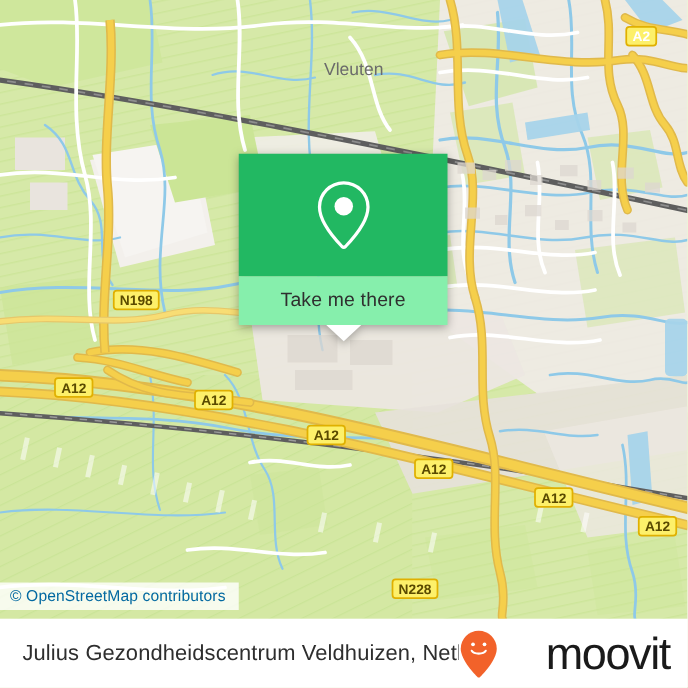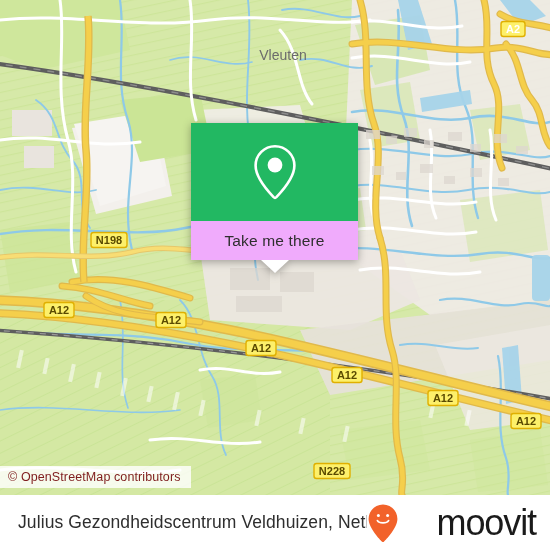--- a/index.html
+++ b/index.html
@@ -31,21 +31,21 @@
   .attribution {
     position: absolute;
     left: 0;
     top: 466px;
     height: 22px;
     padding: 0 10px 0 8px;
     display: flex;
     align-items: center;
     background: rgba(255,255,255,0.80);
     font-size: 12.5px;
-    color: #7f1d1d;
+    color: #0369a1;
     letter-spacing: .1px;
     white-space: nowrap;
     z-index: 40;
   }
 
   
   .popup {
     position: absolute;
     left: 191px;
     top: 123px;
@@ -55,21 +55,21 @@
   }
   .popup-head {
     height: 98px;
     background: #22b862;
     display: flex;
     align-items: center;
     justify-content: center;
   }
   .popup-body {
     height: 39px;
-    background: #f0abfc;
+    background: #86efac;
     display: flex;
     align-items: center;
     justify-content: center;
   }
   .popup-body-label {
     font-size: 15.5px;
     color: #2f2f2f;
     letter-spacing: .15px;
   }
   .popup-tail {

